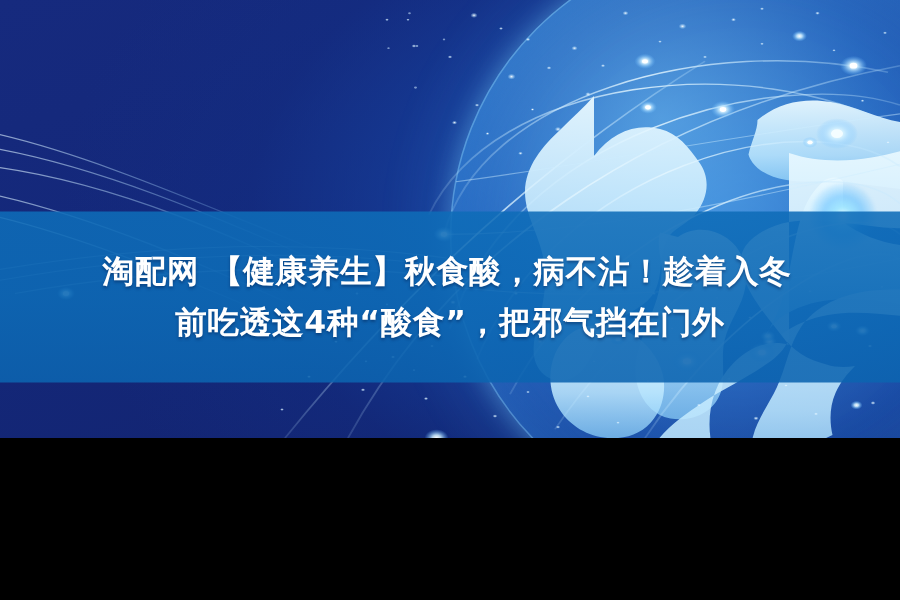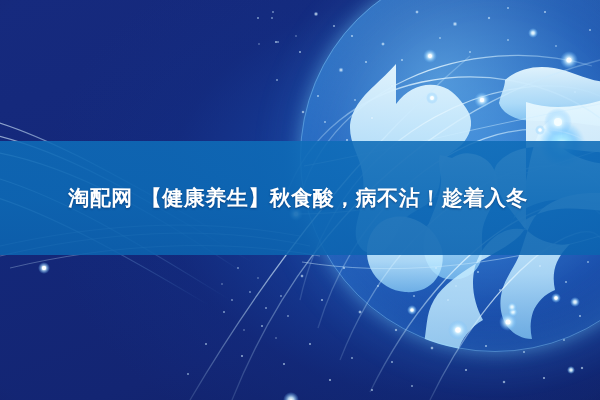--- a/index.html
+++ b/index.html
@@ -7,21 +7,21 @@
     padding: 0;
     background: #000;
   }
   body {
     font-family: "DejaVu Sans", "Liberation Sans", sans-serif;
   }
 
   #banner {
     position: relative;
     width: 600px;
-    height: 400px;
+    height: 292px;
     overflow: hidden;
     background: #0f766e;
   }
 
   
   .layer {
     position: absolute;
     inset: 0;
     pointer-events: none;
   }
@@ -391,15 +391,16 @@
       <circle cx="44" cy="268" r="2" fill="#ffffff" fill-opacity="0.9"></circle>
     </svg>
   </div>
 
   <div class="layer bg-vignette"></div>
 
   <div class="title-band"></div>
 
   <div class="title-text">
     <span class="title-line title-line-1">淘配网 【健康养生】秋食酸，病不沾！趁着入冬</span>
+    <span class="title-line title-line-2">前吃透这4种“酸食”，把邪气挡在门外</span>
   </div>
 
 </div>
 
 </body></html>

